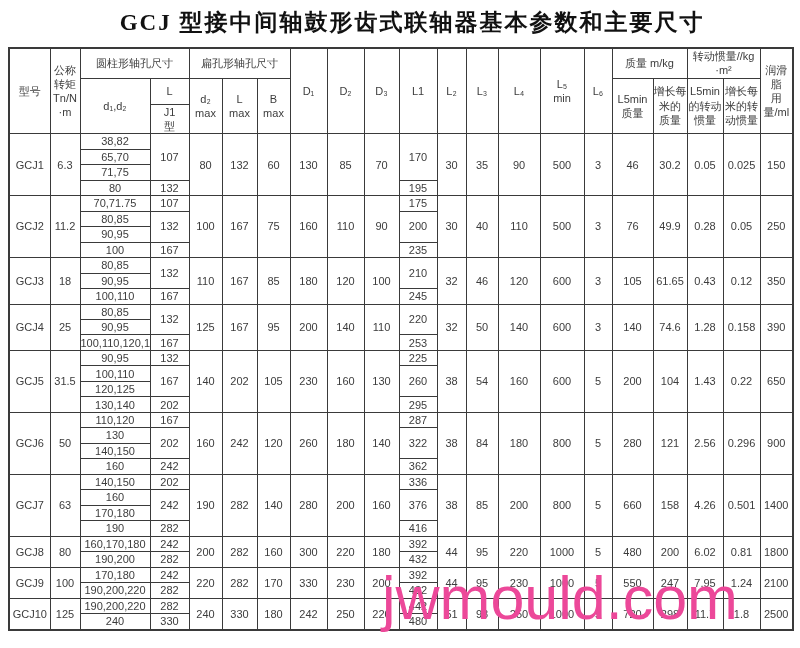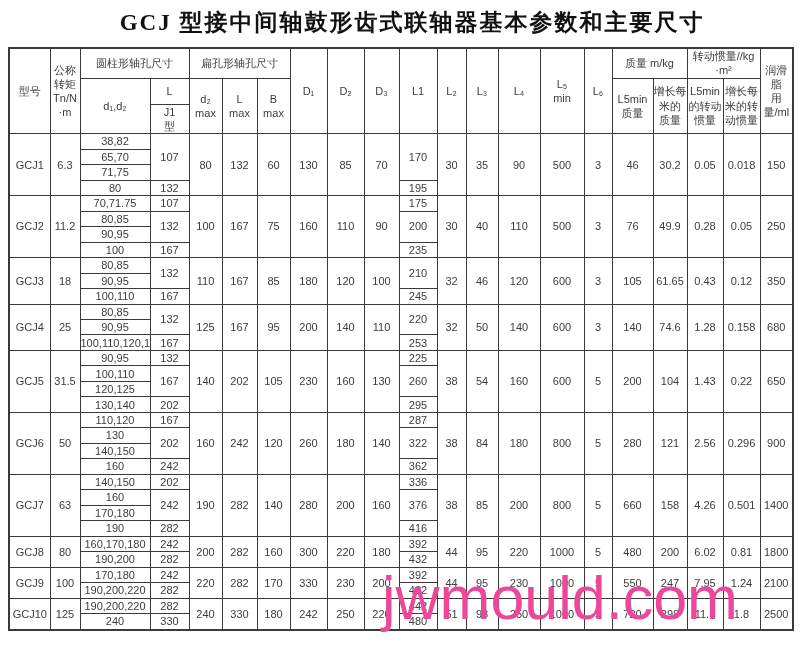--- a/index.html
+++ b/index.html
@@ -131,21 +131,21 @@
           <td rowspan="4">70</td>
           <td rowspan="3">170</td>
           <td rowspan="4">30</td>
           <td rowspan="4">35</td>
           <td rowspan="4">90</td>
           <td rowspan="4">500</td>
           <td rowspan="4">3</td>
           <td rowspan="4">46</td>
           <td rowspan="4">30.2</td>
           <td rowspan="4">0.05</td>
-          <td rowspan="4">0.018</td>
+          <td rowspan="4">0.025</td>
           <td rowspan="4">150</td>
         </tr>
         <tr>
           <td>65,70</td>
         </tr>
         <tr>
           <td>71,75</td>
         </tr>
         <tr>
           <td>80</td>
@@ -233,21 +233,21 @@
           <td rowspan="2">220</td>
           <td rowspan="3">32</td>
           <td rowspan="3">50</td>
           <td rowspan="3">140</td>
           <td rowspan="3">600</td>
           <td rowspan="3">3</td>
           <td rowspan="3">140</td>
           <td rowspan="3">74.6</td>
           <td rowspan="3">1.28</td>
           <td rowspan="3">0.158</td>
-          <td rowspan="3">680</td>
+          <td rowspan="3">390</td>
         </tr>
         <tr>
           <td>90,95</td>
         </tr>
         <tr>
           <td>100,110,120,125</td>
           <td>167</td>
           <td>253</td>
         </tr>
         <tr>

